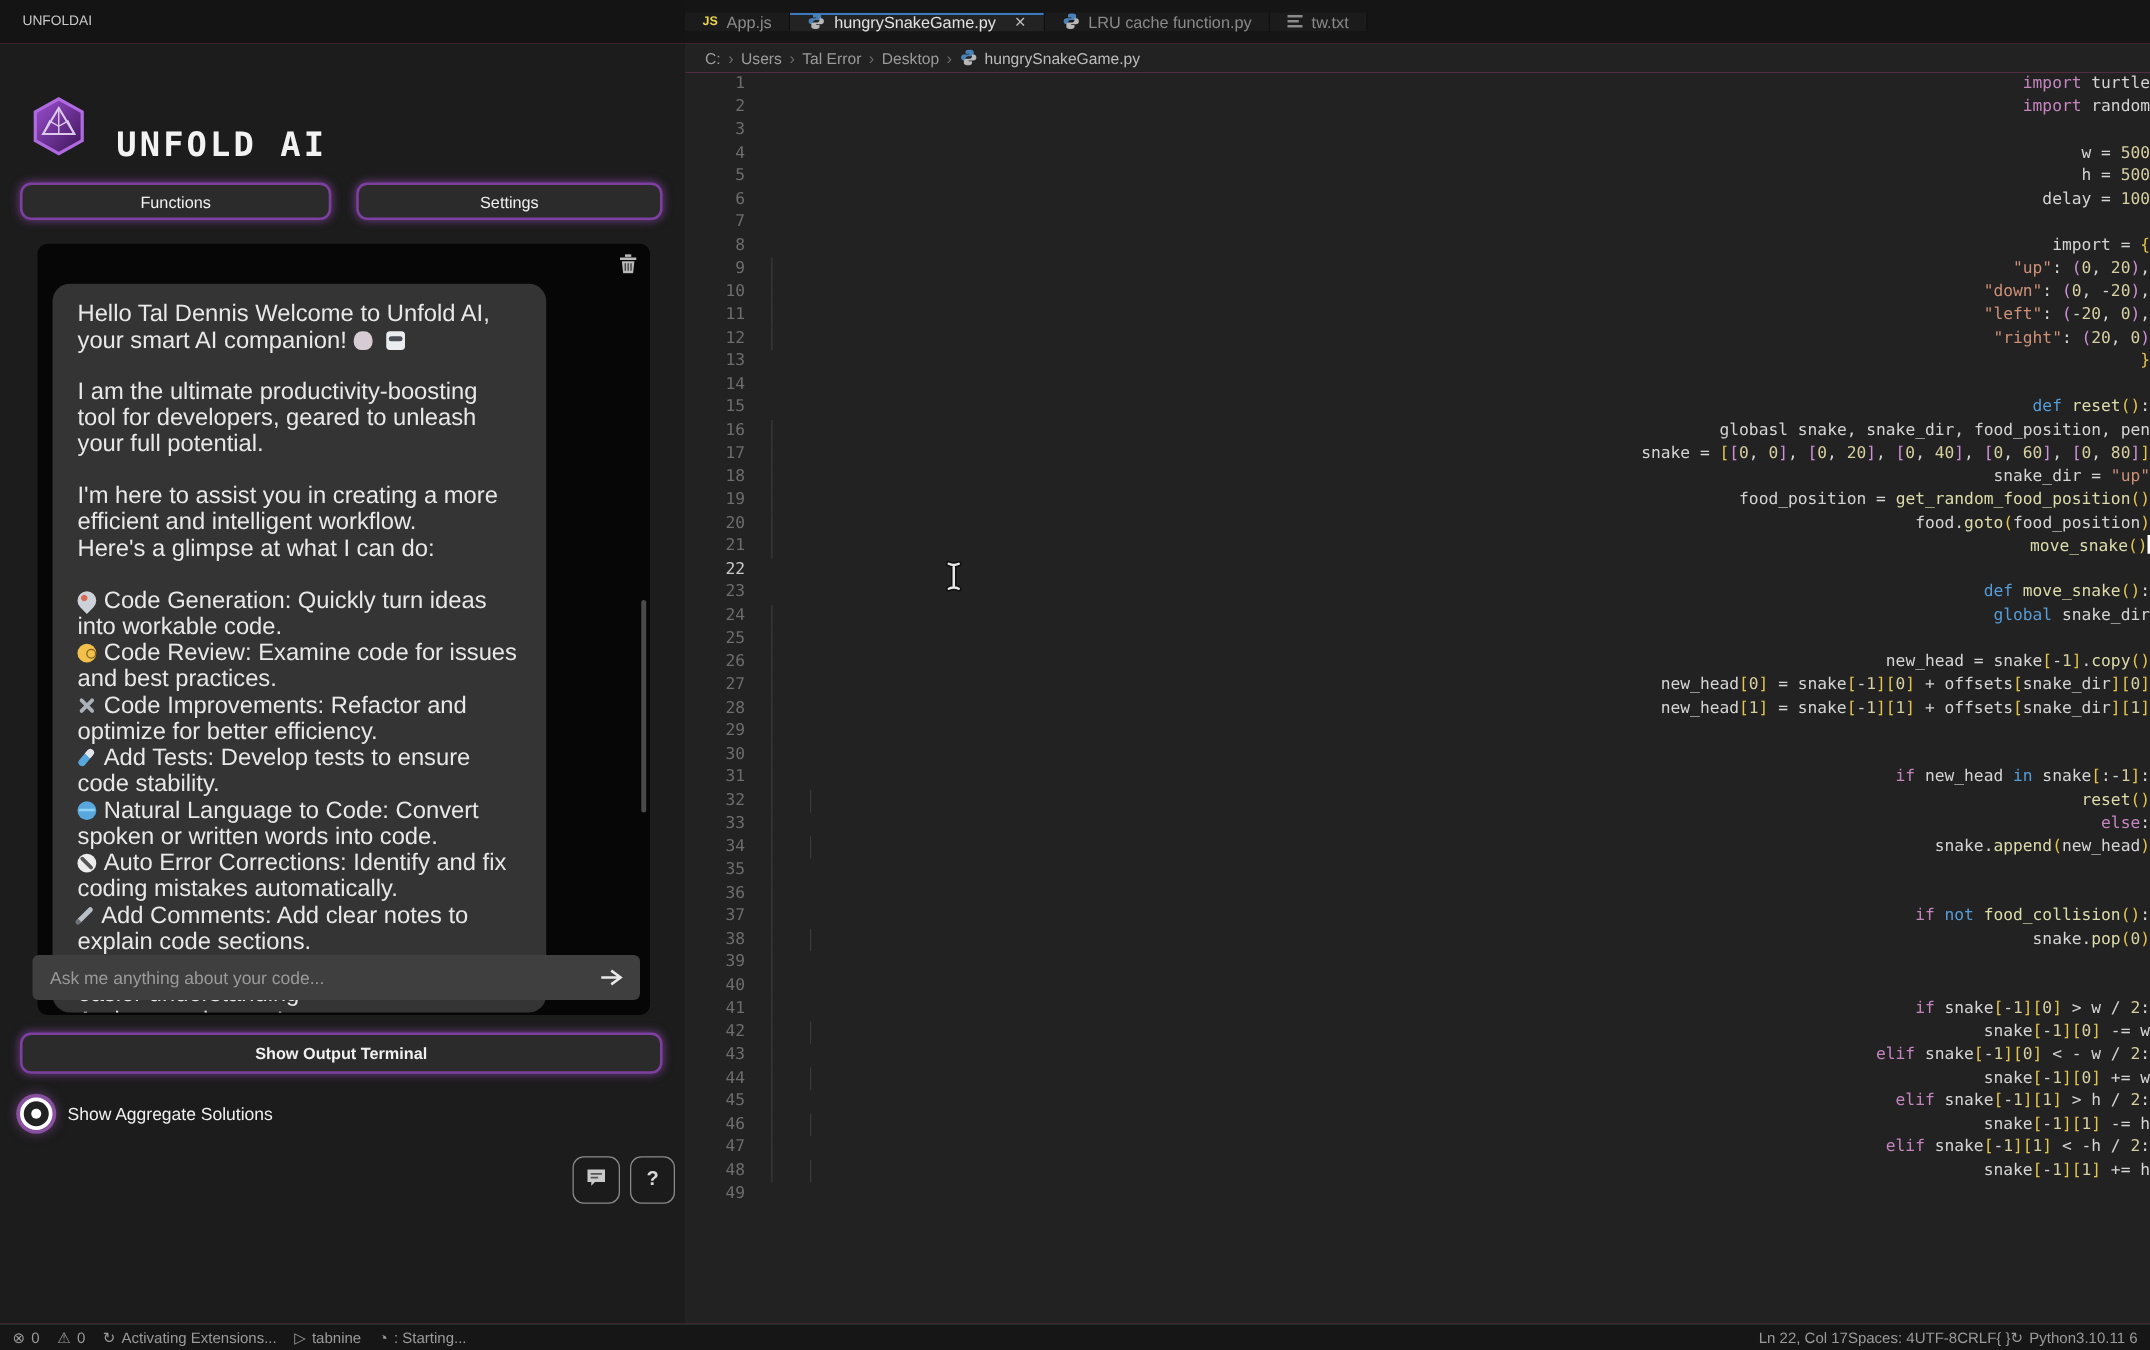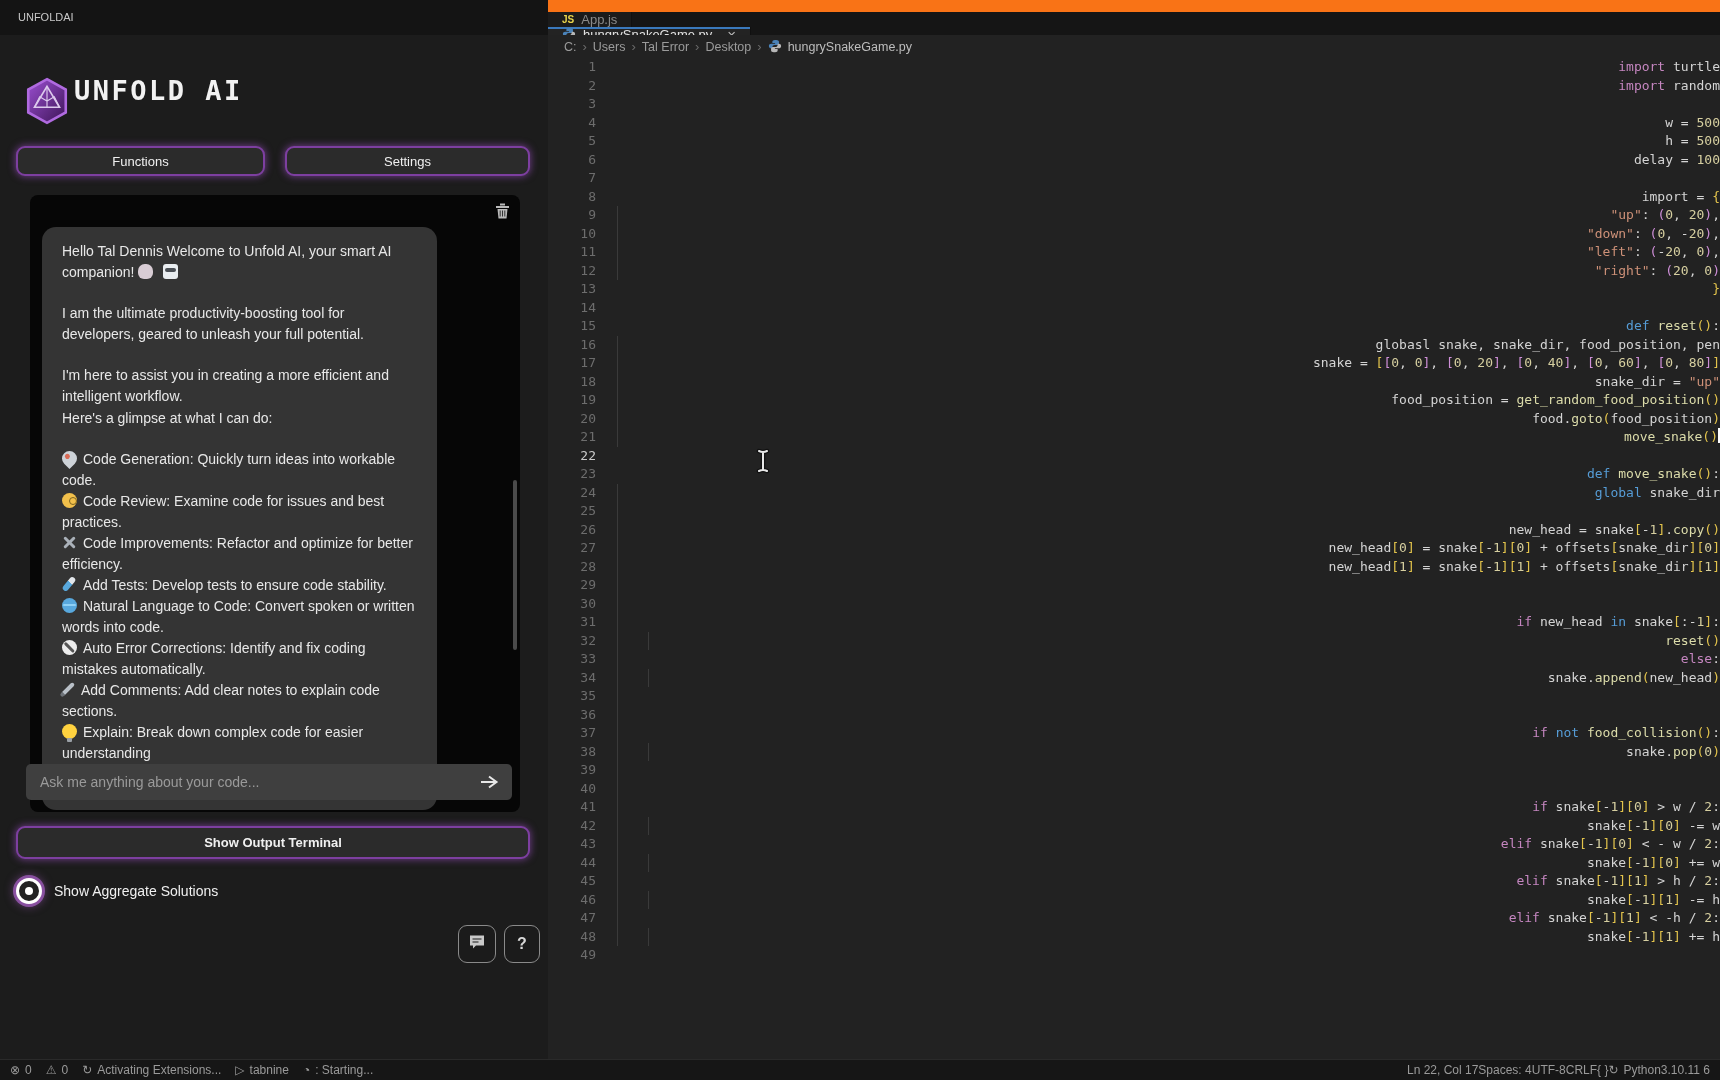--- a/index.html
+++ b/index.html
@@ -1,22 +1,22 @@
 <!DOCTYPE html>
 <html><head>
 <meta charset="utf-8">
 <style>
   html,body{margin:0;padding:0;background:#000;}
-  .screen{position:relative;width:1720px;height:1080px;background:#f97316;overflow:hidden;
+  .screen{position:relative;width:1720px;height:1080px;background:#ec4899;overflow:hidden;
           font-family:"Liberation Sans",sans-serif;}
   
   .titlebar-left{position:absolute;left:0;top:0;width:548px;height:35px;background:#141414;
     color:#c9c9c9;font-size:11px;line-height:35px;padding-left:18px;box-sizing:border-box;}
-  .tabbar{position:absolute;left:548px;top:12px;width:1172px;height:35px;background:#151515;
-    display:flex;align-items:flex-start;flex-direction:column;}
+  .tabbar{position:absolute;left:548px;top:0;width:1172px;height:35px;background:#151515;
+    display:flex;align-items:center;}
   .tab{display:flex;align-items:center;gap:7px;padding:0 14px;background:#1b1b1b;color:#8a8a8a;
     font-size:13px;border-right:1px solid #101010;cursor:pointer;position:relative;}
   .tab.active{background:#232323;color:#e2e2e2;box-shadow:inset 0 2px 0 #3a79bd;}
   .tab .close{margin-left:8px;color:#bbbbbb;font-size:15px;line-height:1;}
   .js-badge{color:#e8d44d;font-weight:bold;font-size:10px;}
   .txt-ico{width:12px;height:10px;border-top:2px solid #8a8a8a;position:relative;}
   .txt-ico:before{content:"";position:absolute;left:0;top:2px;width:9px;height:2px;background:#8a8a8a;}
   .txt-ico:after{content:"";position:absolute;left:0;top:6px;width:12px;height:2px;background:#8a8a8a;}
   .breadcrumb{position:absolute;left:548px;top:35px;width:1172px;height:23px;background:#222222;
     display:flex;align-items:center;gap:6px;color:#9b9b9b;font-size:12.5px;padding-left:16px;box-sizing:border-box;}
@@ -30,34 +30,34 @@
   .gutter div.active{color:#cacaca;}
   .codecol{flex:1;padding-left:19px;position:relative;text-align:right;}
   .code-line{height:18.5px;line-height:18.5px;white-space:pre;position:relative;}
   .indent-guide{position:absolute;top:0;width:1px;height:18.5px;background:#3a3a3a;}
   .tk-p{color:#d4d4d4}.tk-k{color:#c586c0}.tk-b{color:#569cd6}.tk-f{color:#dcdcaa}
   .tk-s{color:#ce9178}.tk-n{color:#d6cfa0}.tk-g{color:#e3c44c}.tk-v{color:#cf8fd8}
   .caret{display:inline-block;width:2px;height:15px;background:#fff;vertical-align:-2px;margin-left:0px;}
   .ibeam{position:absolute;left:755px;top:448px;z-index:5;}
   
   .sidebar{position:absolute;left:0;top:35px;width:548px;height:1024px;background:#1c1c1c;}
-  .logo-row{position:absolute;left:22px;top:40px;display:flex;align-items:flex-start;gap:2px;}
+  .logo-row{position:absolute;left:22px;top:40px;display:flex;align-items:flex-end;gap:21px;}
   .logo-text{color:#f2f2f2;font-family:"DejaVu Sans Mono",monospace;font-weight:bold;
     font-size:27px;letter-spacing:2.5px;}
   .side-btn{position:absolute;height:30px;background:#2b2b2b;border:2px solid #7d3fa0;border-radius:9px;
     box-shadow:0 0 7px 1px rgba(160,80,200,.55);color:#f0f0f0;font-size:13px;display:flex;
     align-items:center;justify-content:center;cursor:pointer;box-sizing:border-box;}
   .btn-functions{left:16px;top:111px;width:249px;}
   .btn-settings{left:285px;top:111px;width:245px;}
   .chat-box{position:absolute;left:30px;top:160px;width:490px;height:617px;background:#060606;
     border-radius:8px;}
   .trash-btn{position:absolute;right:10px;top:8px;cursor:pointer;}
   .bubble{position:absolute;left:12px;top:32px;width:395px;bottom:2px;background:#343434;
     border-radius:14px;padding:14px 20px 8px 20px;box-sizing:border-box;color:#e8e8e8;
-    font-size:14px;line-height:21px;overflow:hidden;}
+    font-size:19px;line-height:21px;overflow:hidden;}
   .bubble:after{content:"";position:absolute;left:-0px;bottom:46px;}
   .bubble p{margin:0 0 20px 0;}
   .bubble p.tight{margin-bottom:1px;}
   .bubble ul{list-style:none;margin:0;padding:0;}
   .bubble li{margin:0;}
   .chat-scrollbar{position:absolute;right:3px;top:285px;width:4px;height:170px;background:#4a4a4a;border-radius:2px;}
   .chat-input-row{position:absolute;left:-4px;right:8px;bottom:12px;height:36px;background:#3f3f3f;
     border-radius:5px;display:flex;align-items:center;padding:0 12px;box-sizing:border-box;z-index:3;}
   .chat-input-row input{flex:1;background:transparent;border:none;outline:none;color:#cfcfcf;
     font-size:14px;font-family:"Liberation Sans",sans-serif;}

